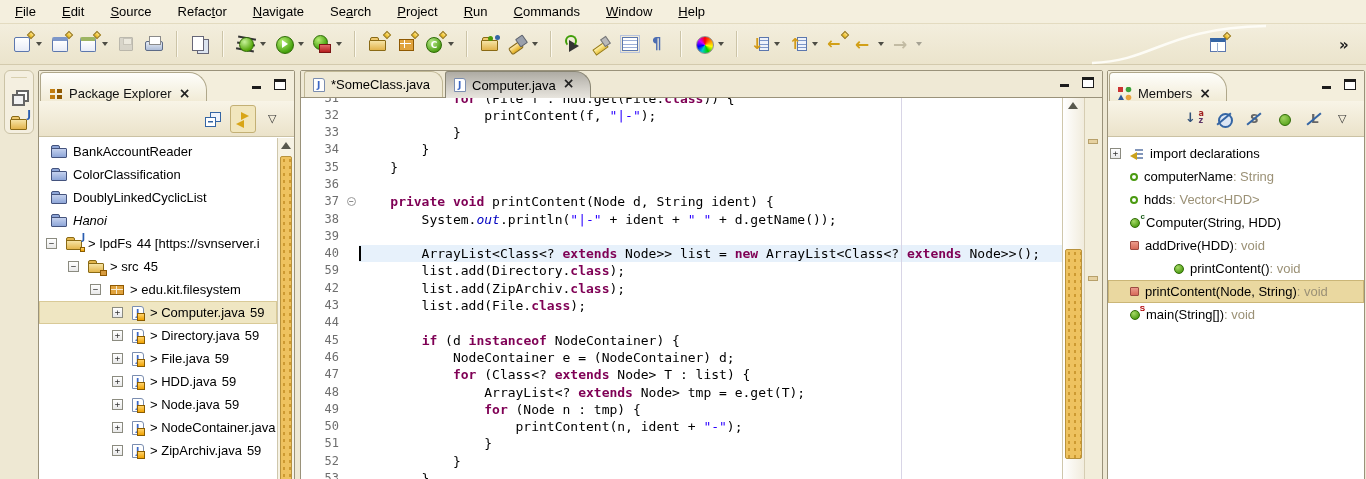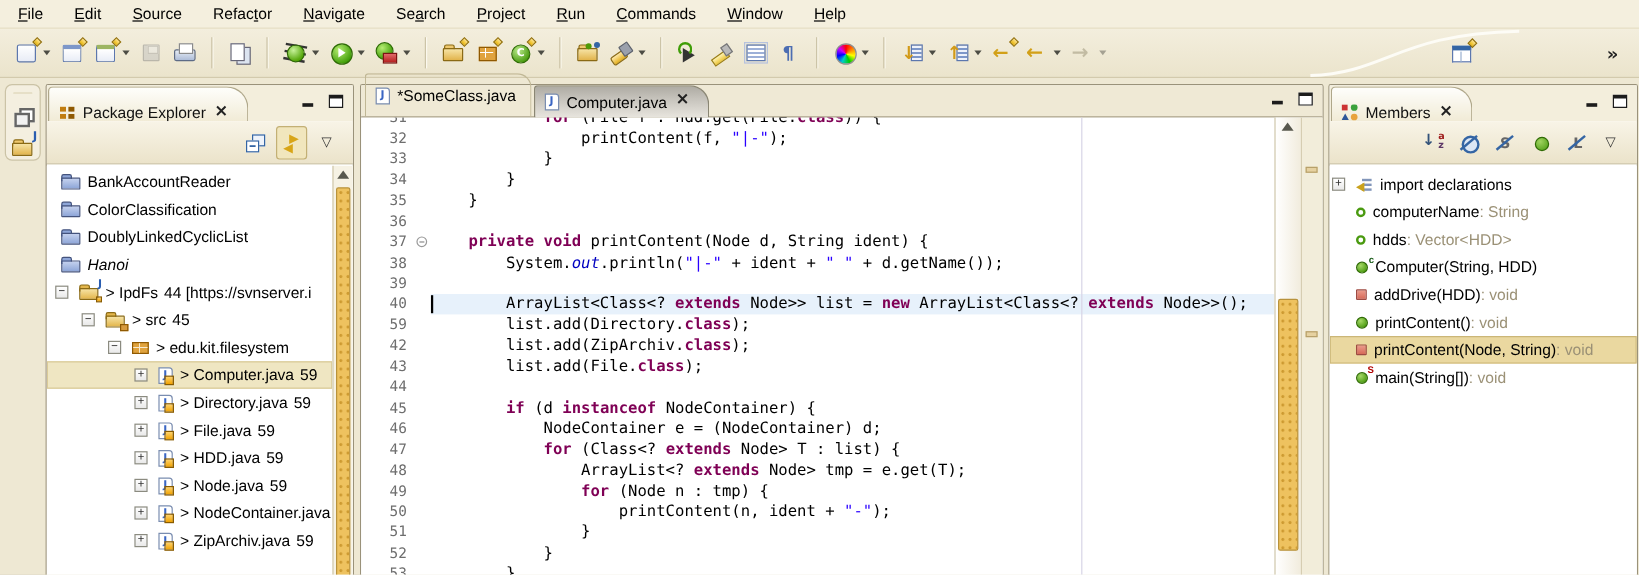--- a/index.html
+++ b/index.html
@@ -143,21 +143,21 @@
   .msup.c{color:#1a5c1a}.msup.s{color:#b00000}
 
   
   .psb{position:absolute;right:0;top:0;bottom:0;width:17px;background:#f6f2e4;border-left:1px solid #cfc7ab}
   .sbup{position:absolute;top:4px;left:3px;width:0;height:0;border-left:5px solid transparent;border-right:5px solid transparent;border-bottom:7px solid #58584e}
   .sbthumb{position:absolute;left:2px;right:2px;background:#eec25f;background-image:radial-gradient(#cd9a31 1px,transparent 1.4px);background-size:6px 7px;border:1px solid #b8923c;border-radius:2px}
   .psb .sbthumb{top:18px;bottom:0}
 
   
   .etabs{position:absolute;left:0;top:0;right:0;height:27px;background:#efe9d5;border-bottom:1px solid #9a927a;display:flex;align-items:flex-end;padding-left:3px}
-  .etab{height:36px;display:flex;align-items:center;gap:6px;padding:0 12px 0 8px;border:1px solid #c0b795;border-bottom:none;border-radius:3px 12px 0 0;margin-right:2px;white-space:nowrap;cursor:default}
+  .etab{height:26px;display:flex;align-items:center;gap:6px;padding:0 12px 0 8px;border:1px solid #c0b795;border-bottom:none;border-radius:3px 12px 0 0;margin-right:2px;white-space:nowrap;cursor:default}
   .etab.active{background:linear-gradient(#aeaba3,#c6c3bc 40%,#e8e5de);border-color:#8a8674;height:27px;margin-bottom:-1px;border-radius:3px 16px 0 0;padding-right:16px}
   .jtab{position:relative;width:12px;height:14px;background:#fff;border:1px solid #7a8db0;border-radius:0 3px 0 0}
   .jtab::after{content:"J";position:absolute;left:3px;top:1px;font:bold 9px "DejaVu Sans",sans-serif;color:#3a66c4}
   .etabs .winbtns{top:6px;right:8px}
   .ebody{position:absolute;left:0;top:27px;right:0;bottom:0;background:#fff}
   .lines{position:absolute;left:0;top:0;right:40px;bottom:0;overflow:hidden}
   .cl{display:flex;height:17.3px;line-height:17.3px;font-family:"DejaVu Sans Mono",monospace;font-size:13px}
   .cl:first-child{margin-top:-8.5px}
   .cl .ln{flex:none;width:46px;text-align:right;padding-right:8px;color:#6e6e6e;font-size:12px}
   .cl .fold{flex:none;width:12px;position:relative}
@@ -690,21 +690,21 @@
             </span>
             <span class="mlabel">Computer(String, HDD)</span>
           </span>
           <span class="mrow" style="padding-left: 22px;">
             <span class="ticon">
               <span class="mi mi-priv"></span>
             </span>
             <span class="mlabel">addDrive(HDD)</span>
             <span class="msuffix"> : void</span>
           </span>
-          <span class="mrow" style="padding-left: 22px;">
+          <span class="mrow" style="padding-left: 22px; margin-left: 44px;">
             <span class="ticon">
               <span class="mi mi-pub"></span>
             </span>
             <span class="mlabel">printContent()</span>
             <span class="msuffix"> : void</span>
           </span>
           <span class="mrow sel" style="padding-left: 22px;">
             <span class="ticon">
               <span class="mi mi-priv"></span>
             </span>

